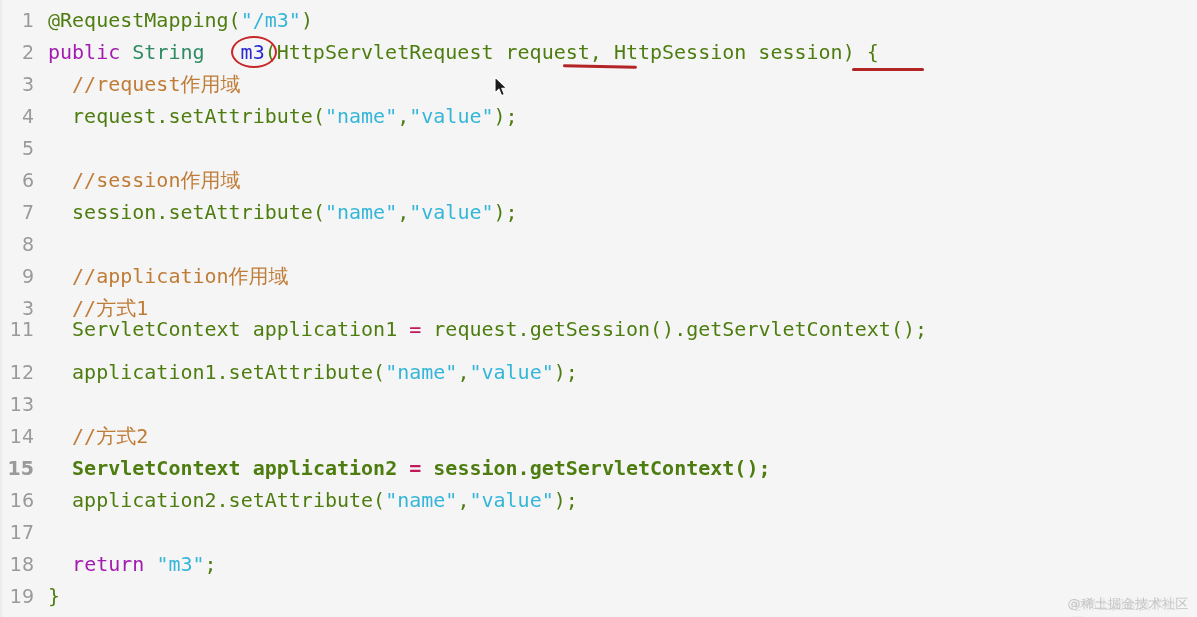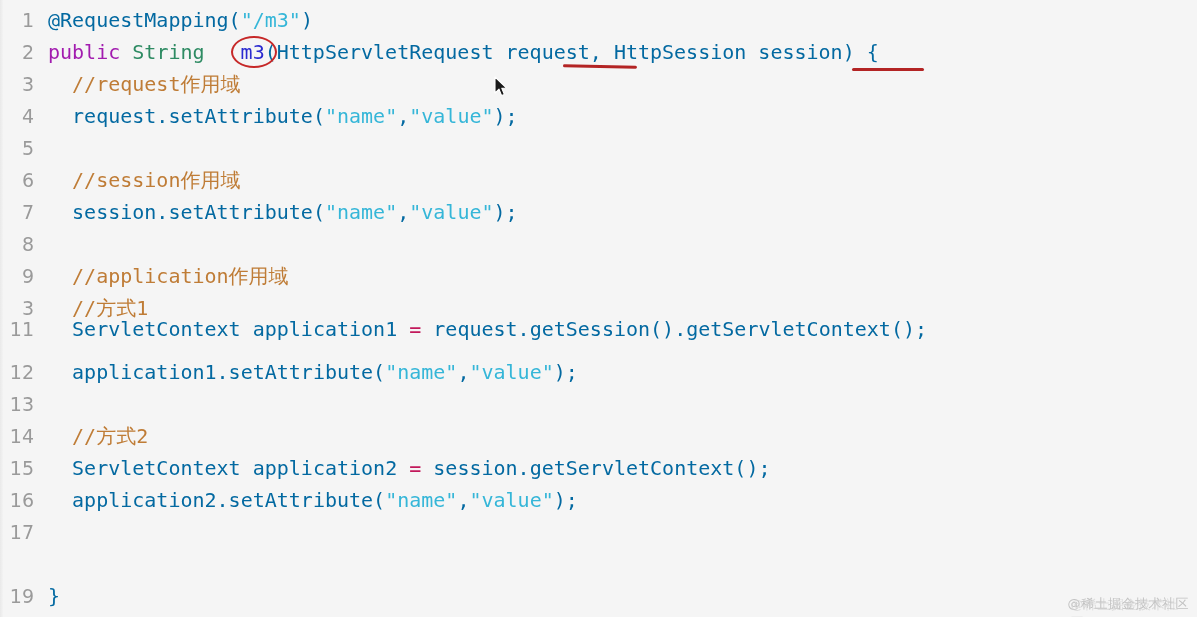--- a/index.html
+++ b/index.html
@@ -49,21 +49,21 @@
     position: absolute;
     left: 48px;
     color: #1f1f1f;
   }
   
   .t-kw      { color: #a21caf; }
   .t-type    { color: #2e8b63; }
   .t-method  { color: #2a2ad0; padding-left: 24px; }
   .t-str     { color: #35b6d8; }
   .t-cmt     { color: #bf7c36; }
-  .t-plain   { color: #0369a1; }
+  .t-plain   { color: #4d7c0f; }
   .t-op      { color: #c2185b; }
 
   
   .anno-ellipse {
     position: absolute;
     border: 2.5px solid #c62828;
     border-radius: 50%;
     pointer-events: none;
   }
   .anno-underline {
@@ -119,23 +119,24 @@
       <div class="code-line" style="position: absolute; left: 0px; top: 132px; width: 1197px;"><span class="ln">5</span><span class="code-text"></span></div>
       <div class="code-line" style="position: absolute; left: 0px; top: 164px; width: 1197px;"><span class="ln">6</span><span class="code-text"><span class="t-cmt">  //session作用域</span></span></div>
       <div class="code-line" style="position: absolute; left: 0px; top: 196px; width: 1197px;"><span class="ln">7</span><span class="code-text"><span class="t-plain">  session.setAttribute(</span><span class="t-str">"name"</span><span class="t-plain">,</span><span class="t-str">"value"</span><span class="t-plain">);</span></span></div>
       <div class="code-line" style="position: absolute; left: 0px; top: 228px; width: 1197px;"><span class="ln">8</span><span class="code-text"></span></div>
       <div class="code-line" style="position: absolute; left: 0px; top: 260px; width: 1197px;"><span class="ln">9</span><span class="code-text"><span class="t-cmt">  //application作用域</span></span></div>
       <div class="code-line" style="position: absolute; left: 0px; top: 292px; width: 1197px;"><span class="ln">3</span><span class="code-text"><span class="t-cmt">  //方式1</span></span></div>
       <div class="code-line" style="position: absolute; left: 0px; top: 313px; width: 1089px;"><span class="ln">11</span><span class="code-text"><span class="t-plain">  ServletContext application1 </span><span class="t-op">=</span><span class="t-plain"> request.getSession().getServletContext();</span></span></div>
       <div class="code-line" style="position: absolute; left: 0px; top: 356px; width: 1197px;"><span class="ln">12</span><span class="code-text"><span class="t-plain">  application1.setAttribute(</span><span class="t-str">"name"</span><span class="t-plain">,</span><span class="t-str">"value"</span><span class="t-plain">);</span></span></div>
       <div class="code-line" style="position: absolute; left: 0px; top: 388px; width: 1197px;"><span class="ln">13</span><span class="code-text"></span></div>
       <div class="code-line" style="position: absolute; left: 0px; top: 420px; width: 1197px;"><span class="ln">14</span><span class="code-text"><span class="t-cmt">  //方式2</span></span></div>
-      <div class="code-line" style="position: absolute; left: 0px; top: 452px; width: 1197px;"><span class="ln">15</span><span class="code-text"><span class="t-plain">  ServletContext application2 </span><span class="t-op">=</span><span class="t-plain"> session.getServletContext();</span></span></div>
+      <div class="code-line" style="position: absolute; left: 0px; top: 452px; width: 1197px; font-weight: bold;"><span class="ln">15</span><span class="code-text"><span class="t-plain">  ServletContext application2 </span><span class="t-op">=</span><span class="t-plain"> session.getServletContext();</span></span></div>
       <div class="code-line" style="position: absolute; left: 0px; top: 484px; width: 1197px; padding-left: 32px;"><span class="ln">16</span><span class="code-text"><span class="t-plain">  application2.setAttribute(</span><span class="t-str">"name"</span><span class="t-plain">,</span><span class="t-str">"value"</span><span class="t-plain">);</span></span></div>
       <div class="code-line" style="position: absolute; left: 0px; top: 516px; width: 1197px;"><span class="ln">17</span><span class="code-text"></span></div>
+      <div class="code-line" style="position: absolute; left: 0px; top: 548px; width: 1197px;"><span class="ln">18</span><span class="code-text"><span class="t-plain">  </span><span class="t-kw">return</span><span class="t-plain"> </span><span class="t-str">"m3"</span><span class="t-plain">;</span></span></div>
       <div class="code-line" style="position: absolute; left: 0px; top: 580px; width: 1168px;"><span class="ln">19</span><span class="code-text"><span class="t-plain">}</span></span></div>
     </div>
 
   <div id="anno-layer">
       <div class="anno-ellipse" style="border-color: rgb(198, 40, 40); width: 42px; height: 28px; left: 231px; top: 36px;"></div>
       <div class="anno-underline slanted" style="background: rgb(179, 36, 36); width: 74px; height: 3px; left: 563px; top: 65px;"></div>
       <div class="anno-underline" style="background: rgb(179, 36, 36); width: 72px; height: 3px; left: 852px; top: 68px;"></div>
     </div>
 
   <svg id="cursor" viewBox="0 0 14 22" xmlns="http://www.w3.org/2000/svg" style="left: 494px; top: 76px;">

